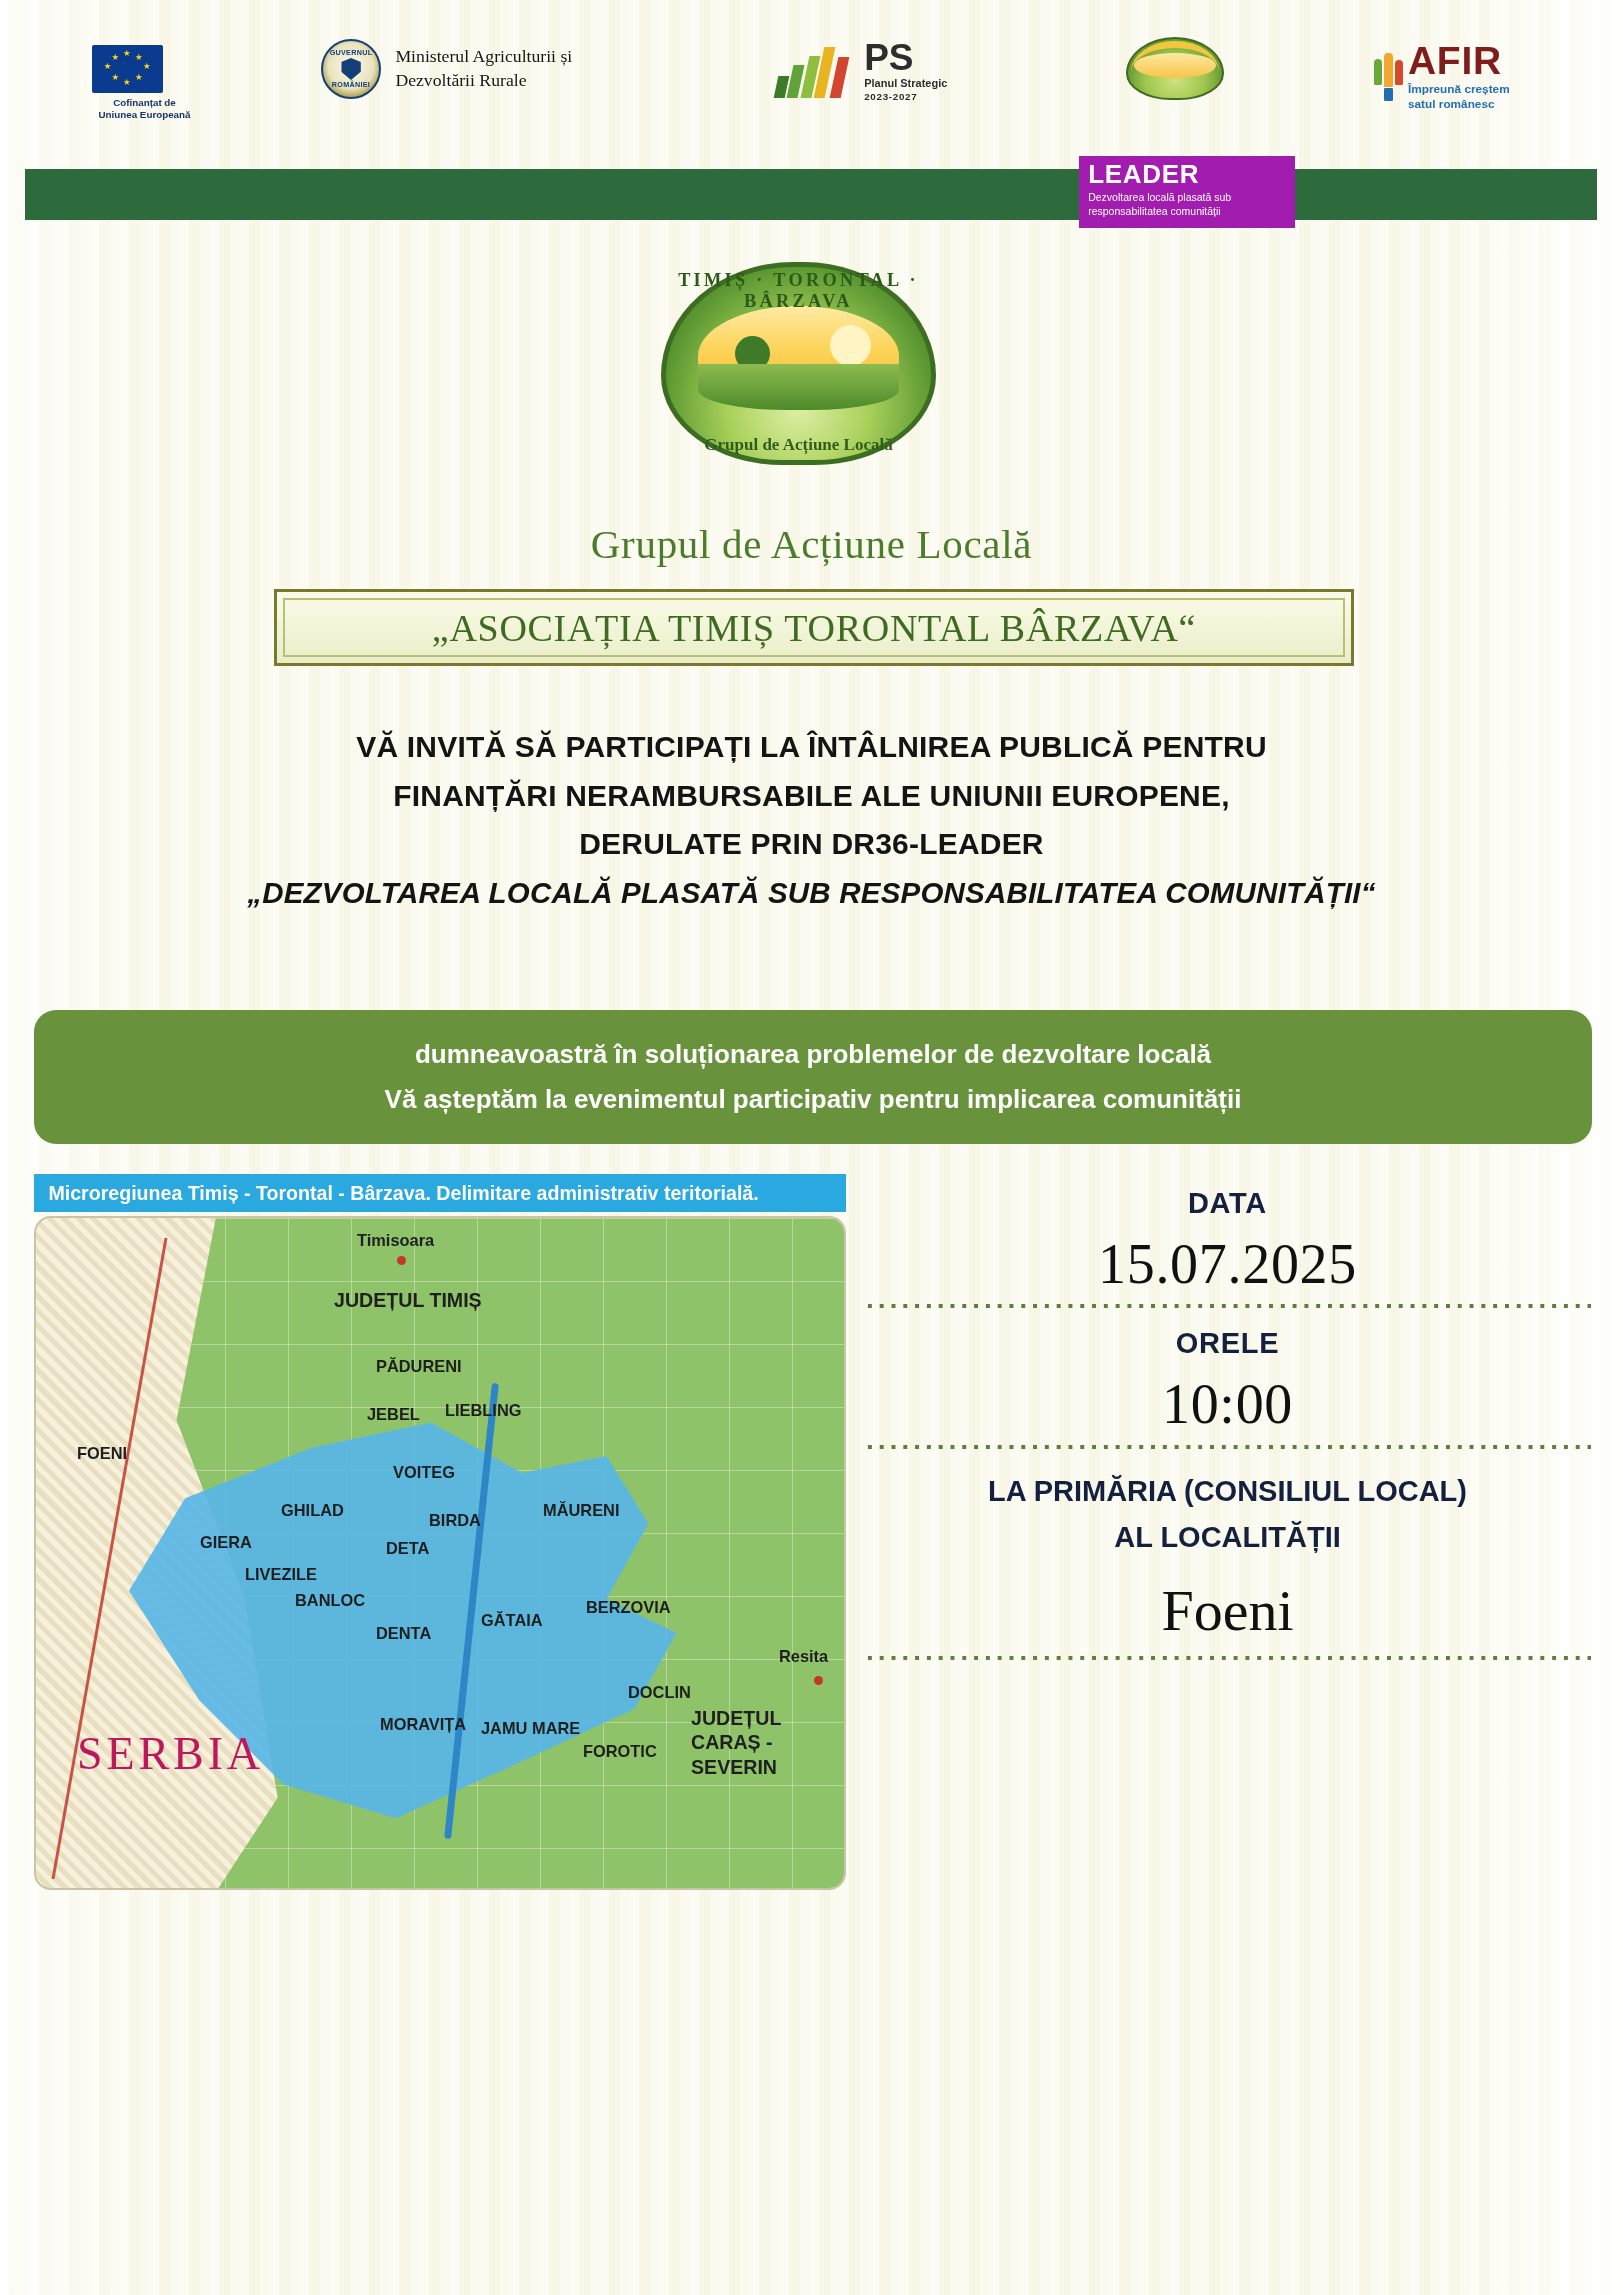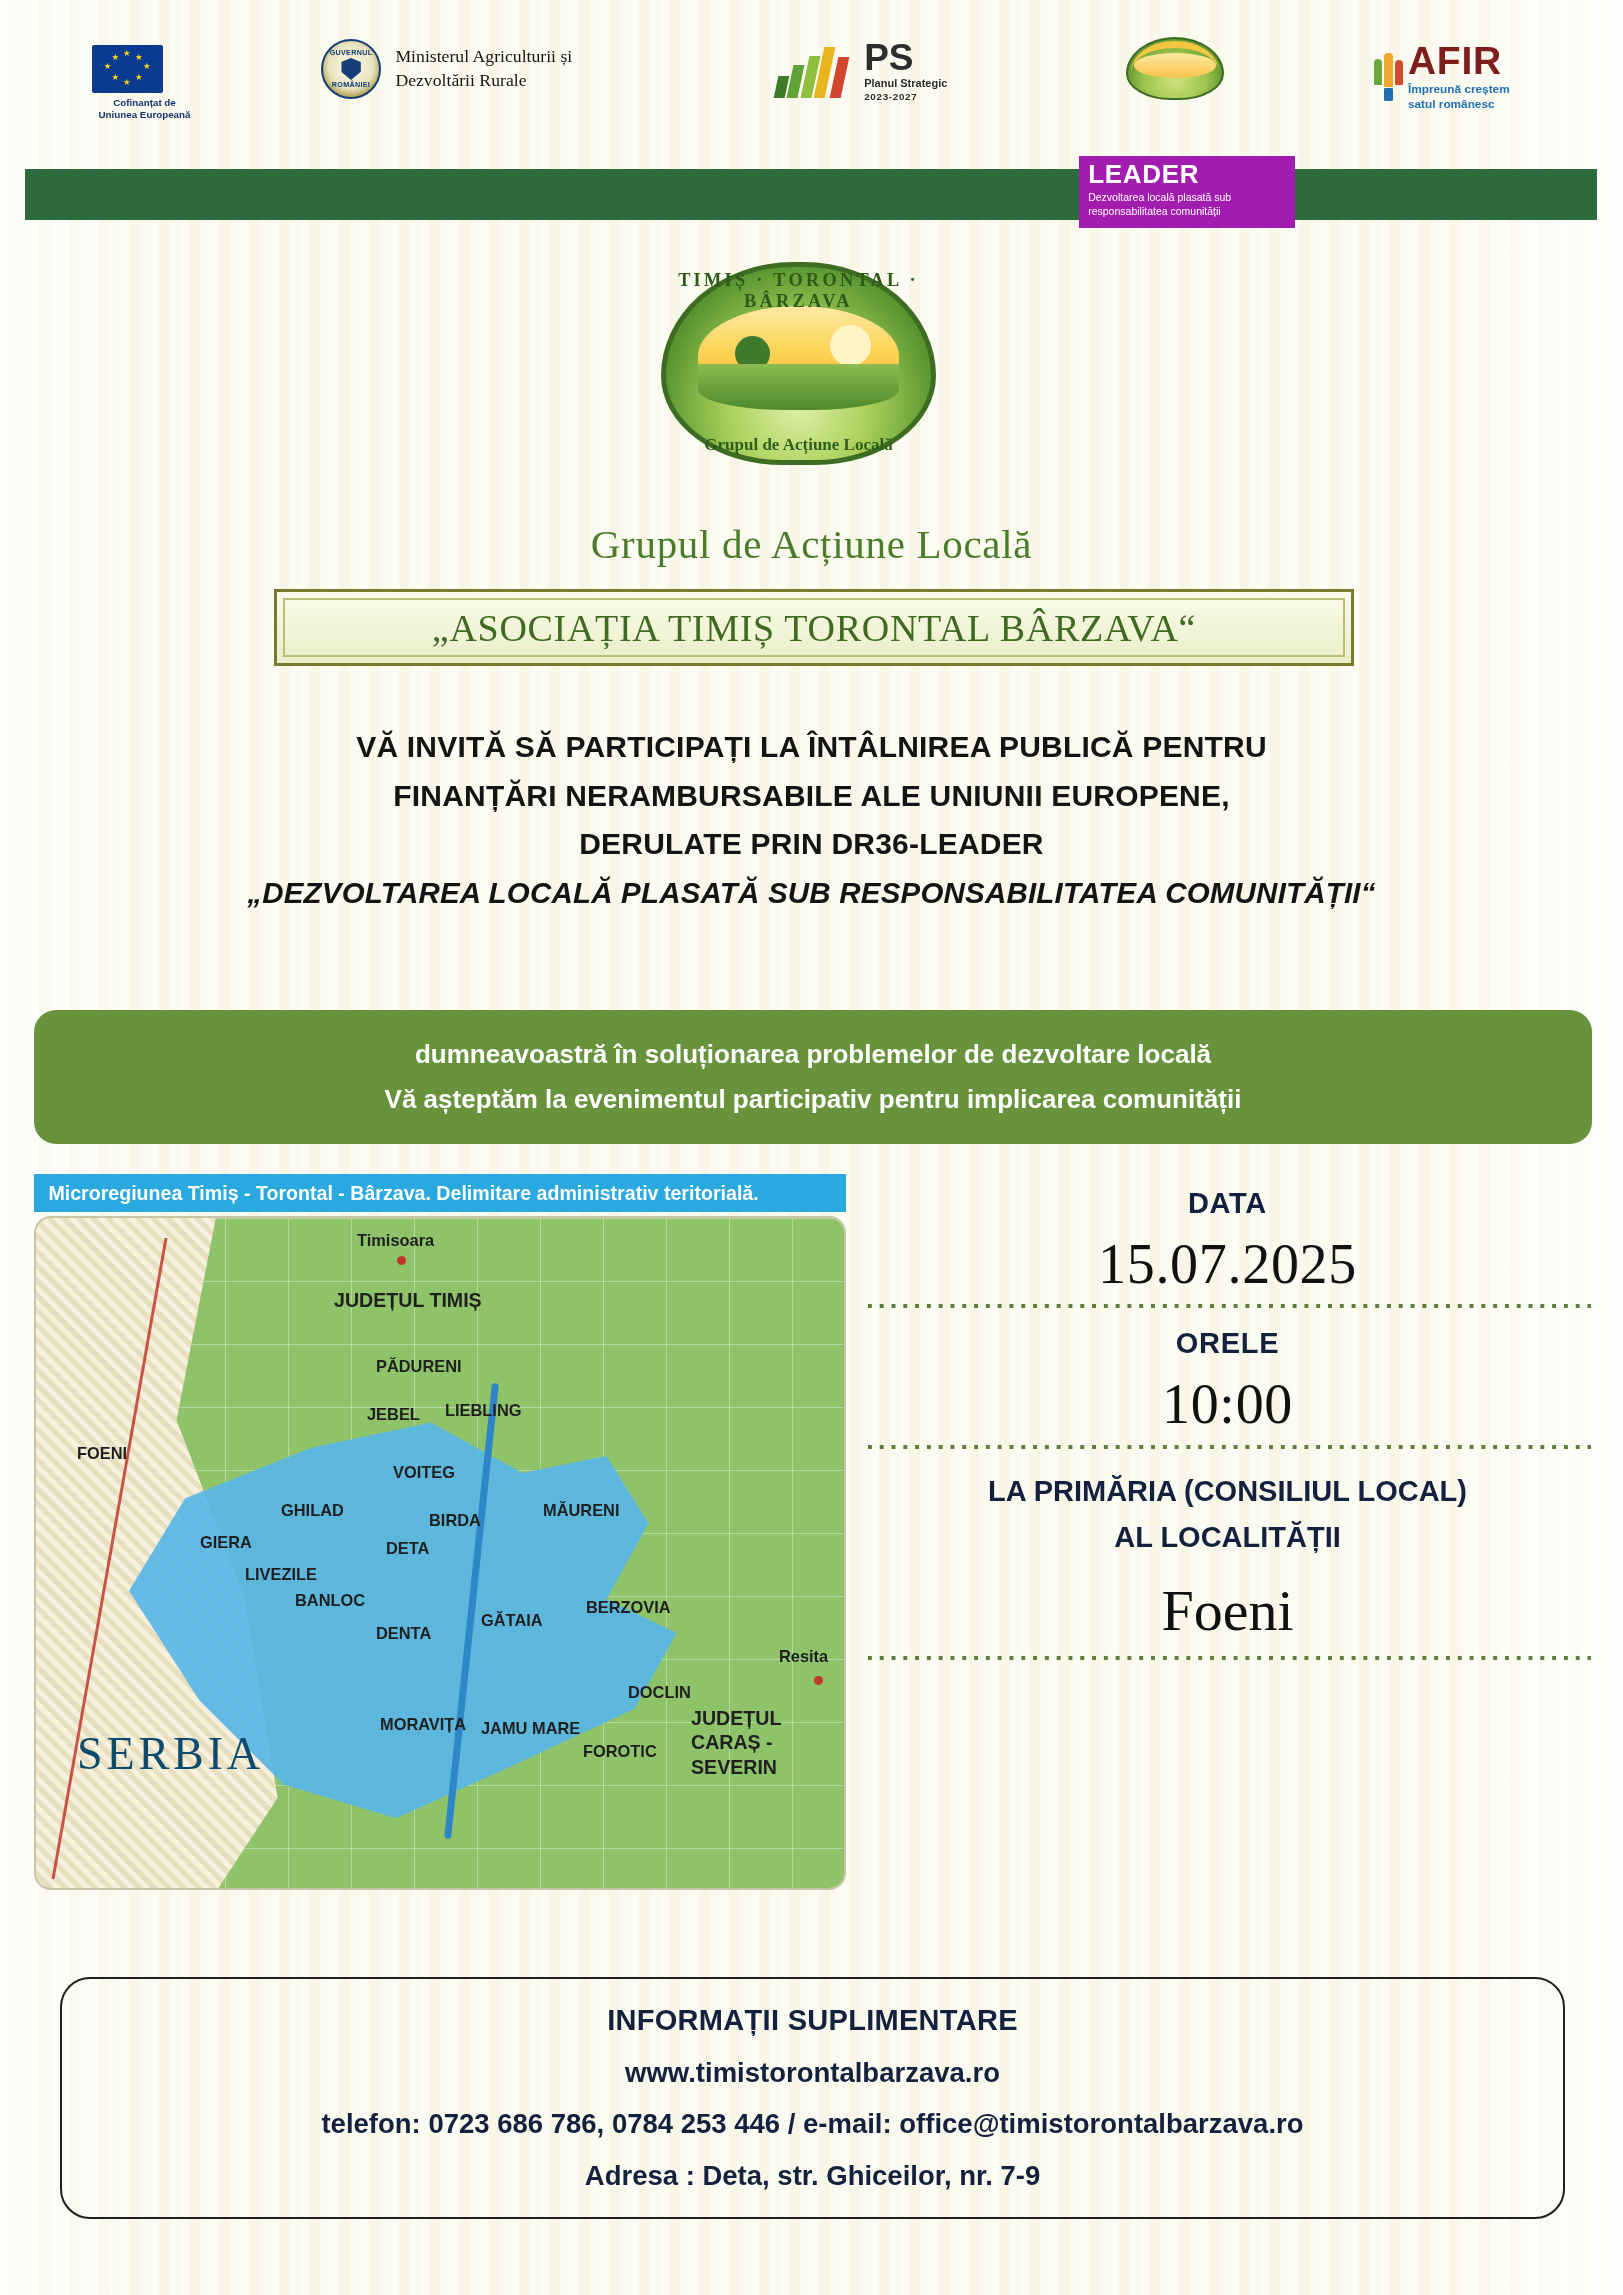--- a/index.html
+++ b/index.html
@@ -345,21 +345,21 @@
     background:
       repeating-linear-gradient(45deg, #e8dfc0 0 5.2px, #f6f0dc 5.2px 10.5px);
     clip-path: polygon(0% 0%, 64% 0%, 50% 30%, 74% 56%, 86% 86%, 64% 100%, 0% 100%);
   }
   .serbia-label {
     position: absolute;
     left: 41px; bottom: 108px;
     font-family: "Liberation Serif", serif;
     font-size: 46px;
     letter-spacing: 3.9px;
-    color: #0c4a6e;
+    color: #be185d;
   }
   .blue-zone {
     position: absolute;
     left: 79px; top: 196px;
     width: 700px; height: 419px;
     background: #59b7e8;
     opacity: .92;
     clip-path: polygon(2% 42%, 10% 20%, 28% 8%, 45% 2%, 58% 14%, 70% 10%, 76% 26%, 70% 44%, 80% 52%, 74% 70%, 56% 84%, 40% 96%, 24% 88%, 12% 68%);
     border: 1.3px solid #2a7fae;
   }
@@ -620,21 +620,15 @@
     <div class="lbl">ORELE</div>
     <div class="big-val">10:00</div>
     <div class="dots"></div>
 
     <div class="place-lines">LA PRIMĂRIA (CONSILIUL LOCAL)</div>
     <div class="place-lines">AL LOCALITĂȚII</div>
     <div class="place-name">Foeni</div>
     <div class="dots"></div>
   </div>
 
-  <div class="footer-box">
-    <div class="f-title">INFORMAȚII SUPLIMENTARE</div>
-    <div class="f-line">www.timistorontalbarzava.ro</div>
-    <div class="f-line">telefon: 0723 686 786, 0784 253 446 / e-mail:  office@timistorontalbarzava.ro</div>
-    <div class="f-line">Adresa : Deta, str. Ghiceilor, nr. 7-9</div>
-  </div>
 
 </div>
 
 
 </body></html>

